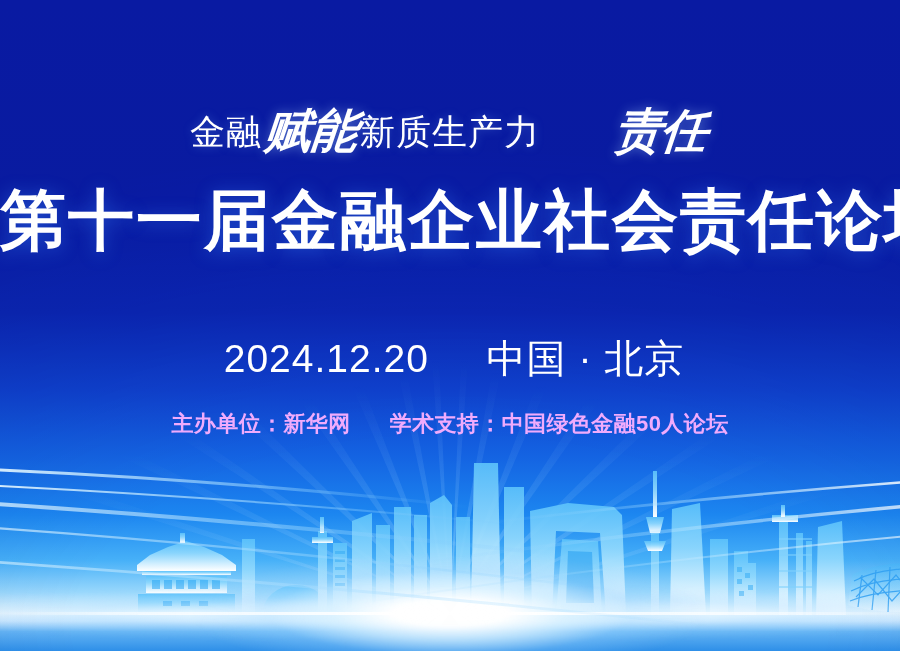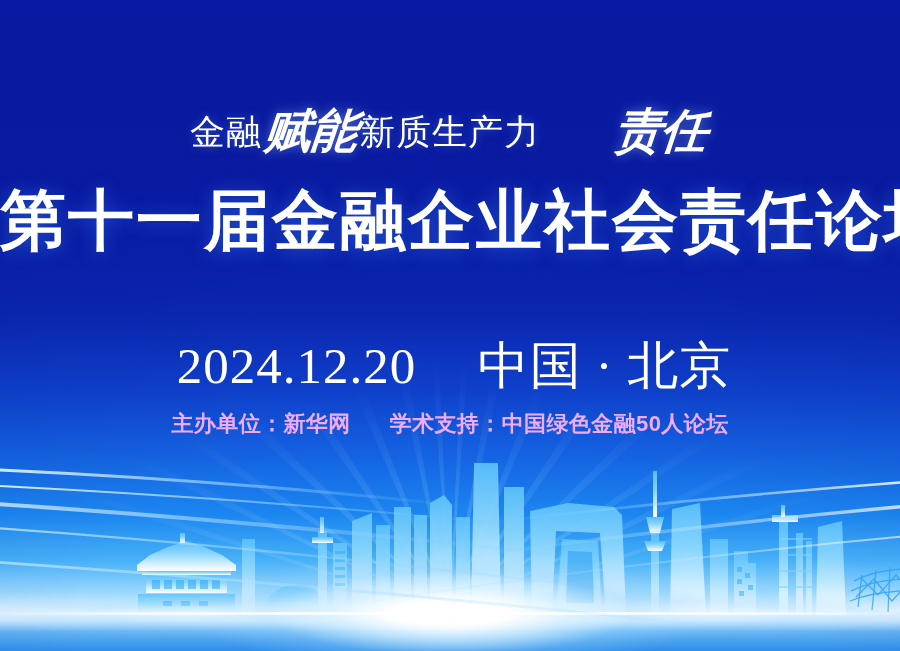--- a/index.html
+++ b/index.html
@@ -123,22 +123,22 @@
     font-size:66px;font-weight:700;
     letter-spacing:2px;
     color:#fff;
     line-height:1.05;
     white-space:nowrap;
     text-shadow:0 2px 18px rgba(60,140,255,.45);
   }
 
   .datebar{
     position:absolute;top:332px;left:8px;right:0;
-    font-size:51px;font-weight:400;color:#fff;
-    letter-spacing:1px;white-space:nowrap;font-family:Liberation Serif, serif;
+    font-size:39px;font-weight:400;color:#fff;
+    letter-spacing:1px;white-space:nowrap;
   }
   .datebar .sep{display:inline-block;width:34px;}
 
   .orgbar{
     position:absolute;top:409px;left:0;right:0;
     font-size:22px;font-weight:600;color:#f0abfc;
     letter-spacing:.4px;white-space:nowrap;
   }
   .orgbar .sep2{display:inline-block;width:26px;}
 </style>

